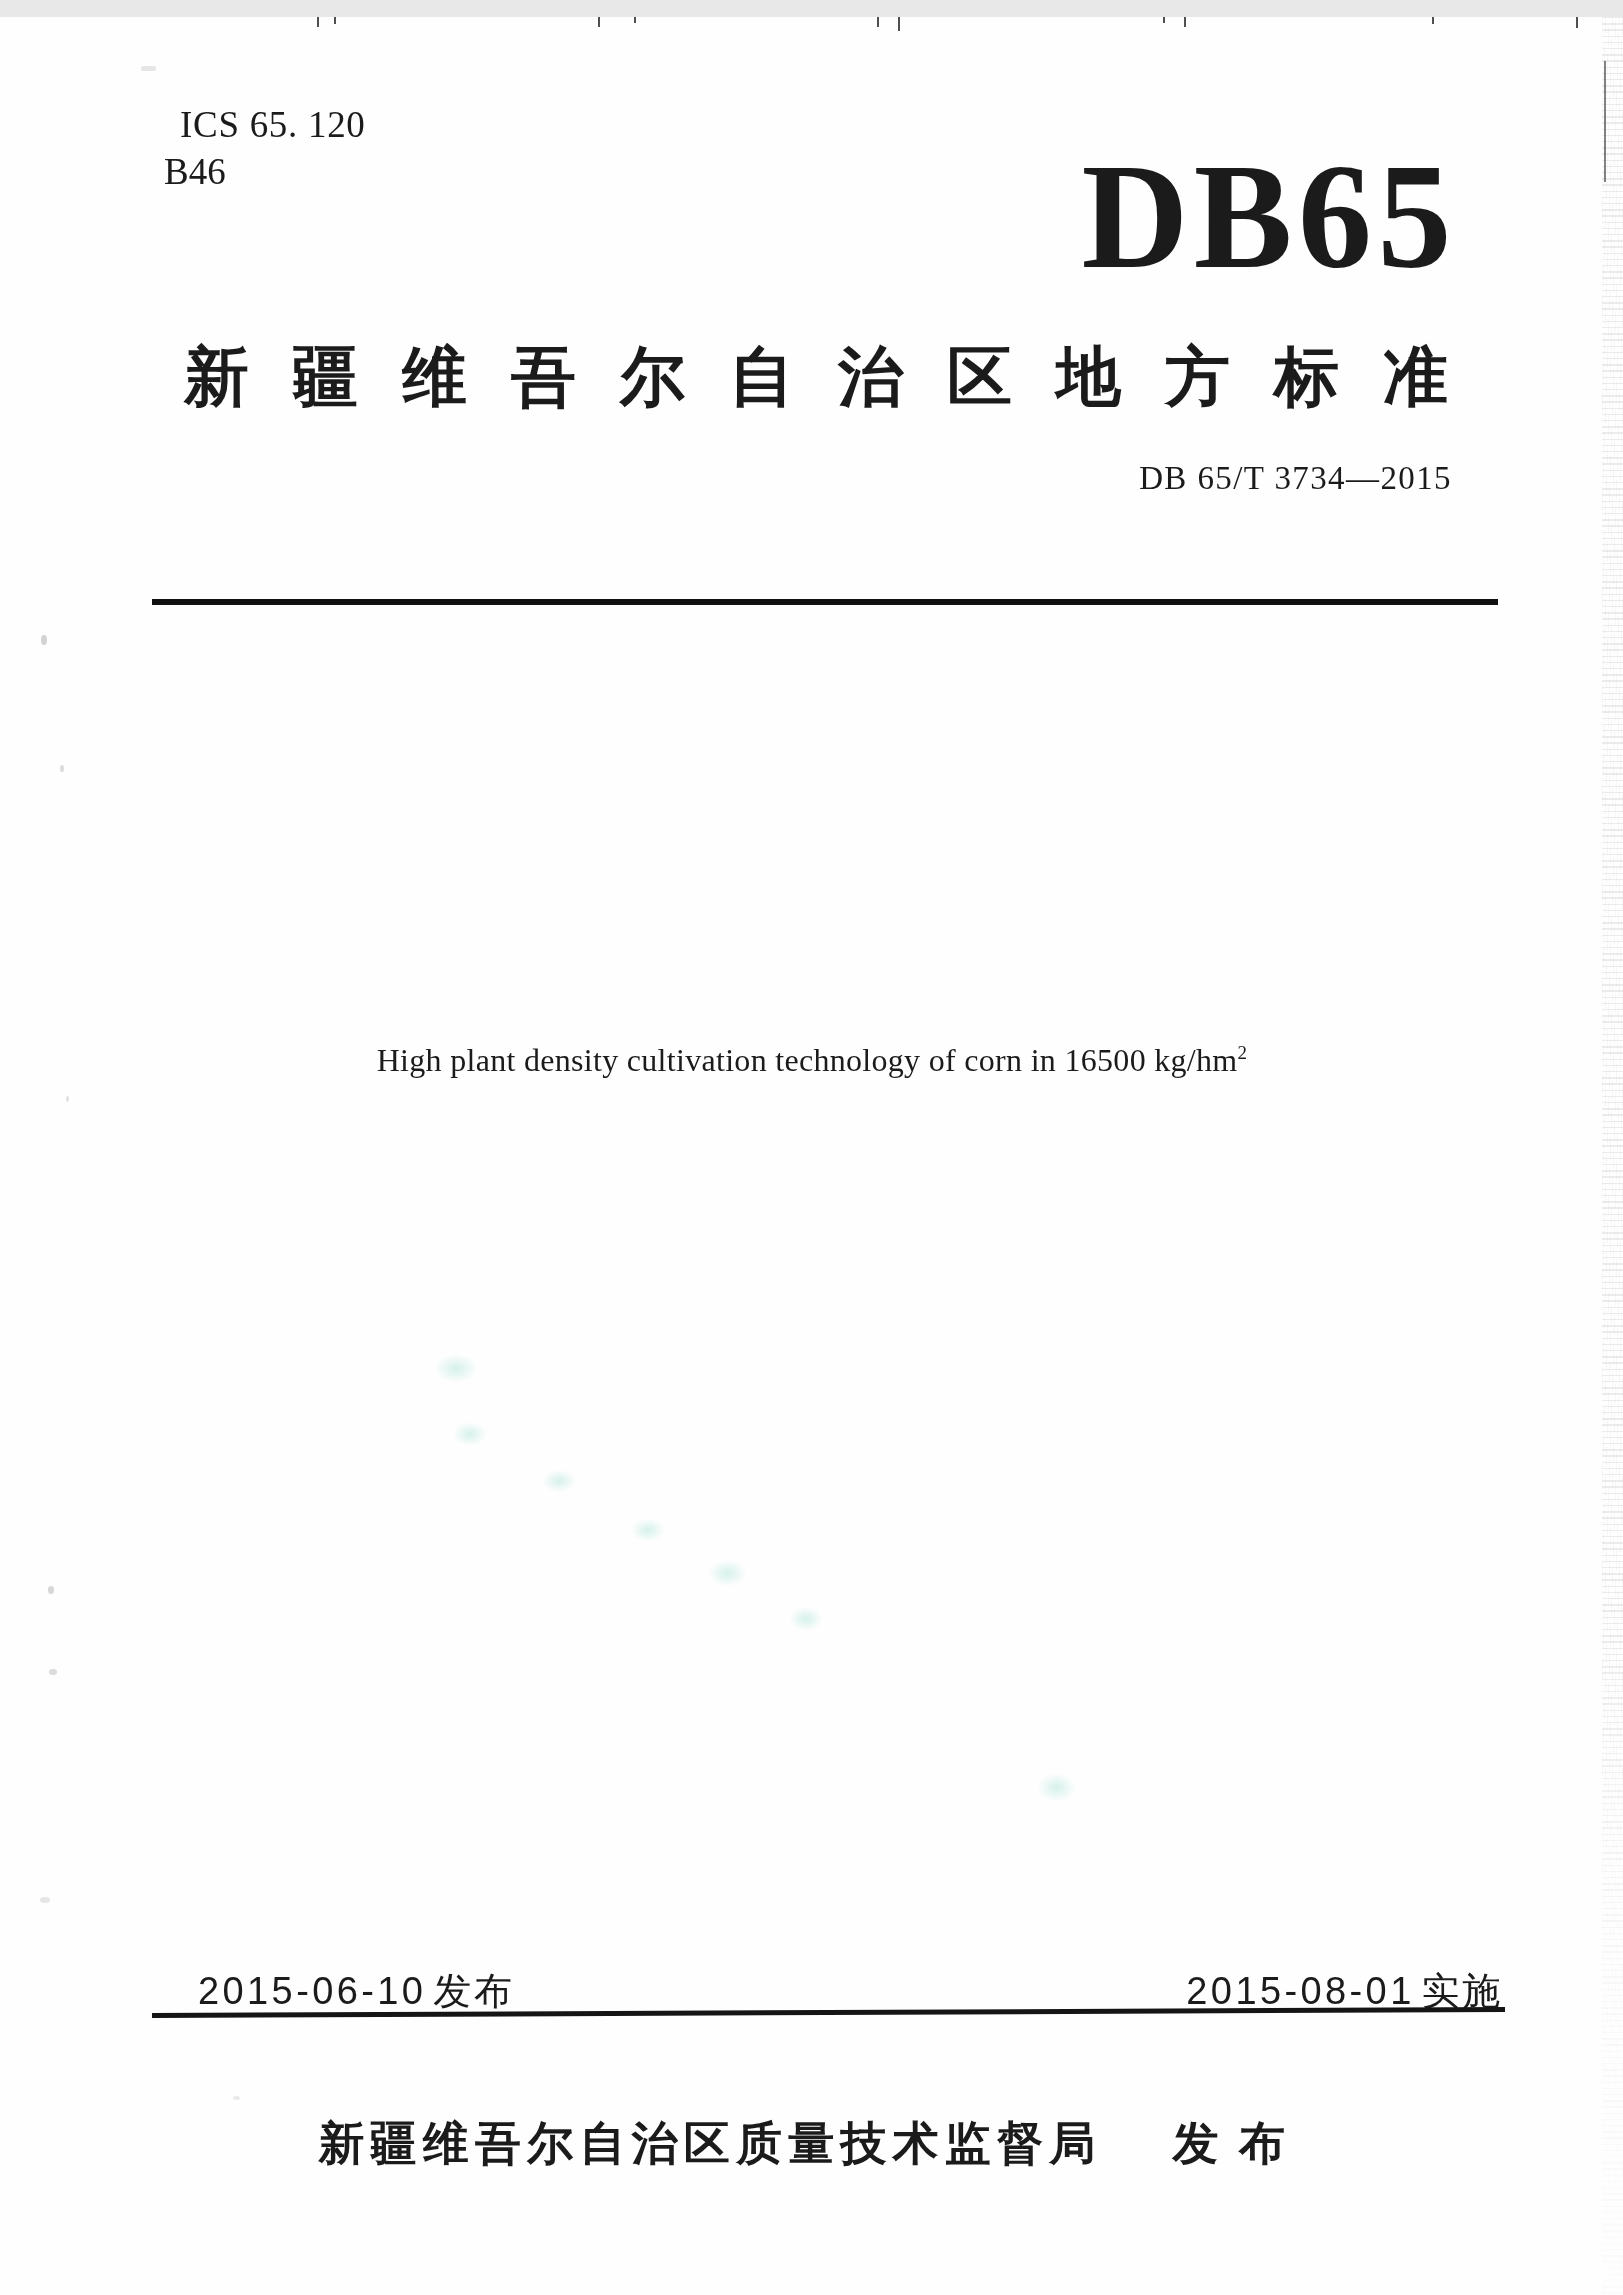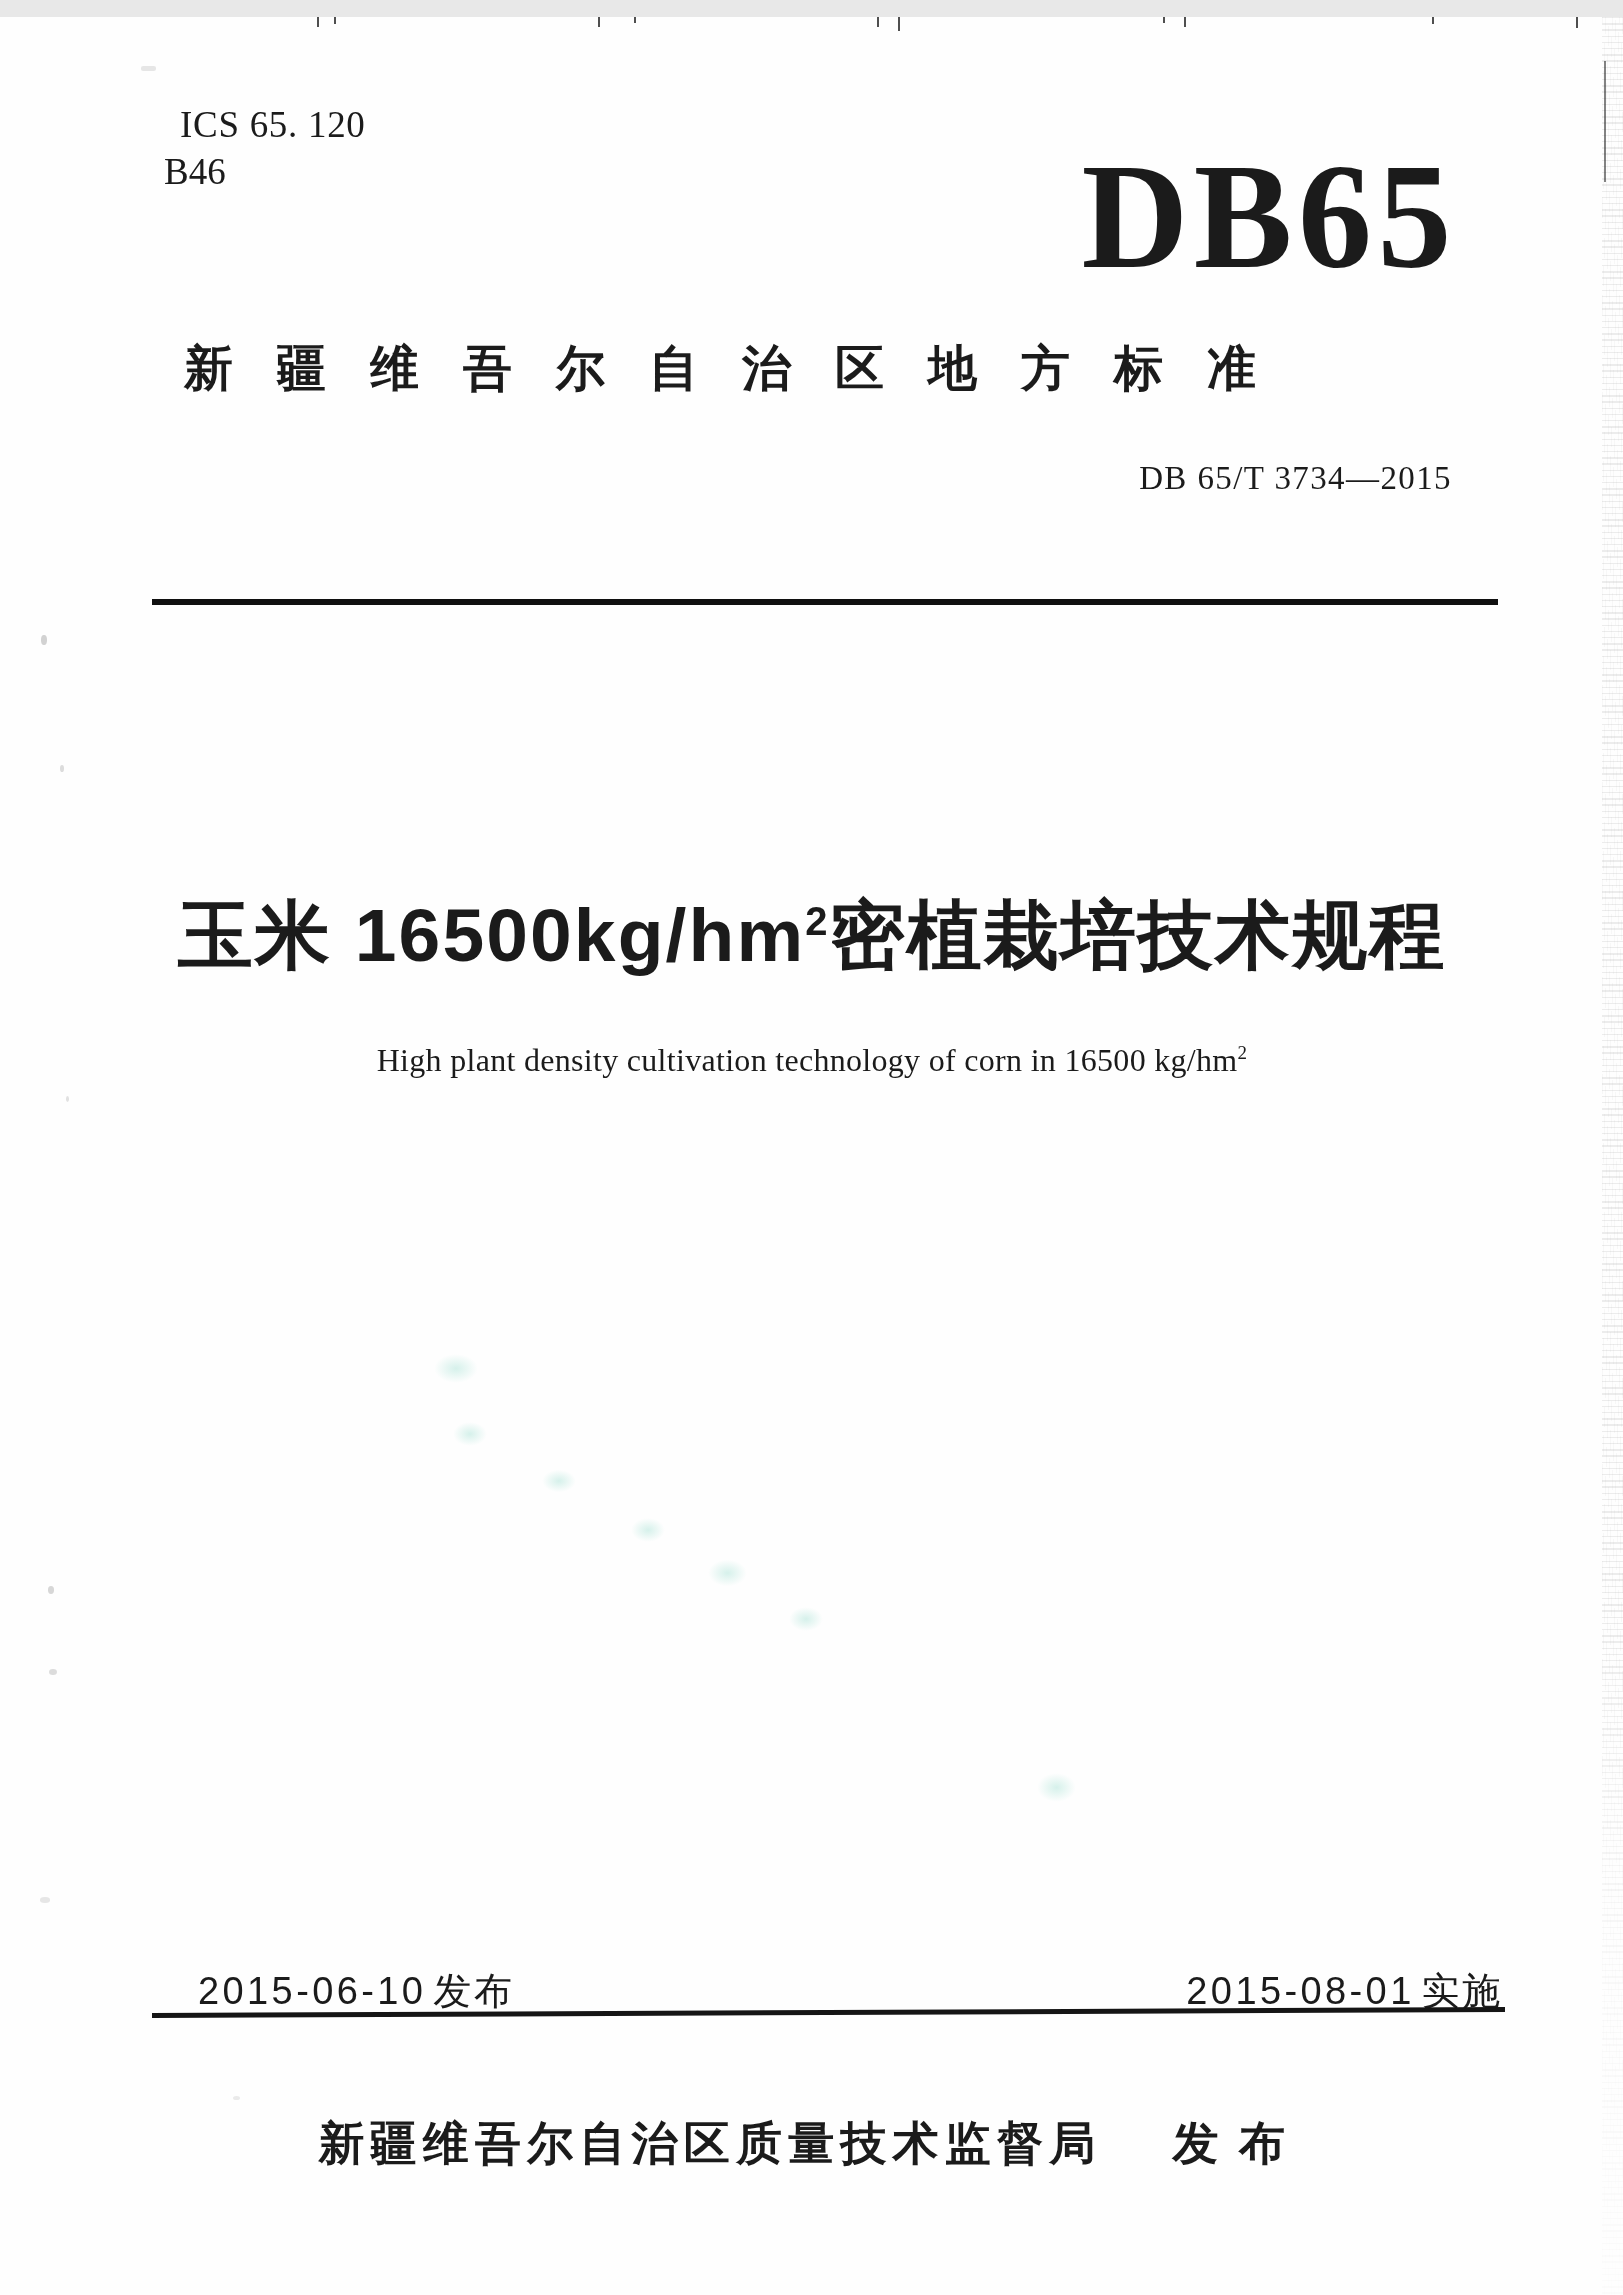--- a/index.html
+++ b/index.html
@@ -21,21 +21,21 @@
 
   .db65-logo{
     right:167px;top:125px;
     font-size:148px;line-height:1.0;
     font-weight:900;letter-spacing:5.5px;
     transform:scaleY(1.02);
   }
 
   .std-type{
     left:184px;top:323px;
-    font-size:49px;line-height:1.15;
+    font-size:65px;line-height:1.15;
     font-weight:700;
     letter-spacing:44px;
     white-space:nowrap;
   }
 
   .std-number{
     right:172px;top:442px;
     font-size:33px;line-height:1.2;
     letter-spacing:1.4px;
   }
@@ -104,21 +104,20 @@
   <div class="abs class-code serif">B46</div>
 
   <div class="abs db65-logo serif">DB65</div>
 
   <div class="abs std-type sans">新疆维吾尔自治区地方标准</div>
 
   <div class="abs std-number serif">DB 65/T 3734—2015</div>
 
   <div class="abs rule-top"></div>
 
-  <div class="abs doc-title sans"><span>玉米 16500kg/hm</span><sup>2</sup><span>密植栽培技术规程</span></div>
 
   <div class="abs doc-subtitle serif"><span>High plant density cultivation technology of corn in 16500 kg/hm</span><sup>2</sup></div>
 
   <div class="abs date-row">
     <div class="issue-date"><span>2015-06-10</span><span class="date-label">发布</span></div>
     <div class="impl-date"><span>2015-08-01</span><span class="date-label">实施</span></div>
   </div>
 
   <div class="abs rule-bottom"></div>
 

